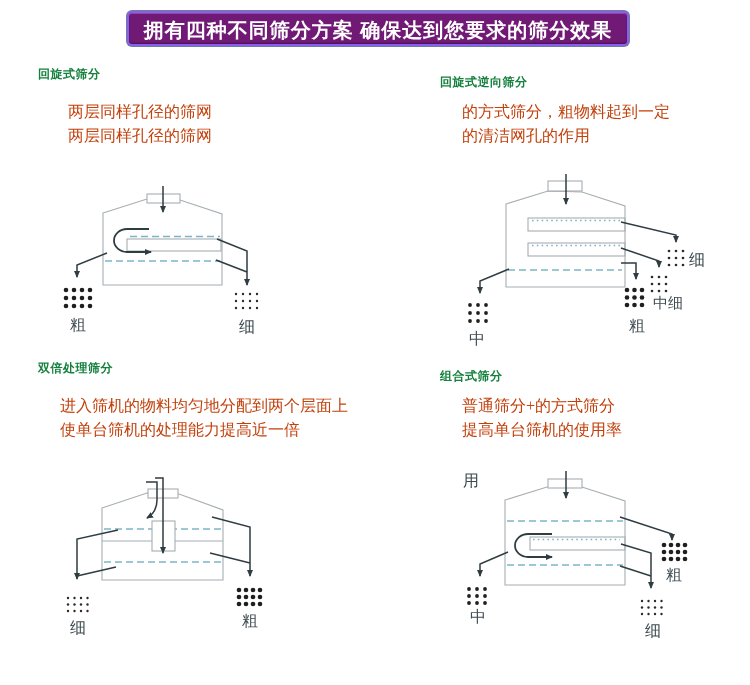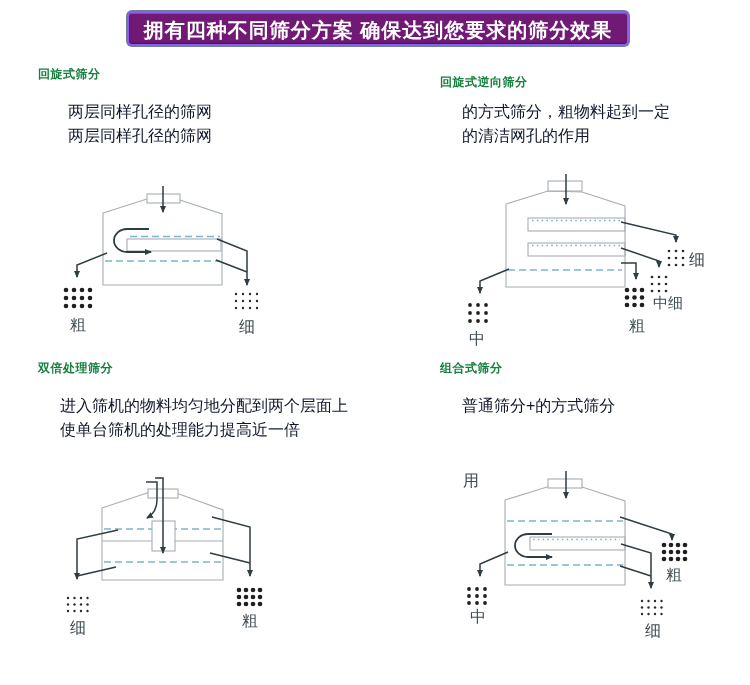--- a/index.html
+++ b/index.html
@@ -6,21 +6,21 @@
   body{font-family:"Liberation Sans","DejaVu Sans",sans-serif;}
   .stage{position:relative;width:750px;height:685px;background:#ffffff;overflow:hidden;}
   .banner{
     position:absolute;left:127px;top:11px;width:502px;height:35px;
     background:#701a75;border:2px solid #8b5cf6;border-radius:5px;
     box-shadow:0 0 0 1px #6d8096, inset 0 1px 0 rgba(255,255,255,.22), inset 0 -1px 2px rgba(0,0,0,.35);
     display:flex;align-items:flex-end;justify-content:center;box-sizing:border-box;
   }
   .banner span{color:#ffffff;font-size:20px;font-weight:bold;letter-spacing:1px;white-space:nowrap;}
   .sec-title{position:absolute;font-size:12px;font-weight:bold;color:#15803d;letter-spacing:.5px;white-space:nowrap;}
-  .sec-desc{position:absolute;font-size:16px;line-height:23.5px;color:#0f172a;white-space:nowrap;}
+  .sec-desc{position:absolute;font-size:16px;line-height:23.5px;color:#c2410c;white-space:nowrap;font-family:Liberation Serif, serif;}
   svg.diag{position:absolute;left:0;top:0;}
   .machine{fill:#ffffff;stroke:#a7aeb2;stroke-width:1.1;}
   .gray{fill:none;stroke:#a7aeb2;stroke-width:1.1;}
   .grayfill{fill:#ffffff;stroke:#a7aeb2;stroke-width:1.1;}
   .dash{fill:none;stroke:#7cb5c6;stroke-width:1.3;stroke-dasharray:7,4;}
   .dot-line{fill:none;stroke:#7cb5c6;stroke-width:1.5;stroke-dasharray:1.6,3.2;}
   .arrow{fill:none;stroke:#2f3d42;stroke-width:1.5;}
   .uarrow{fill:none;stroke:#2f3d42;stroke-width:1.8;}
   text.lbl{fill:#3f4c52;font-size:16px;text-anchor:middle;font-family:"Liberation Sans","DejaVu Sans",sans-serif;}
   text.lbl2{fill:#3f4c52;font-size:15px;text-anchor:middle;font-family:"Liberation Sans","DejaVu Sans",sans-serif;}
@@ -30,36 +30,37 @@
 
 <div class="stage">
 
   <div class="banner">
     <span>拥有四种不同筛分方案 确保达到您要求的筛分效果</span>
   </div>
 
   <div class="sec-title" style="left:38px;top:66px">回旋式筛分</div>
   <div class="sec-title" style="left:440px;top:74px">回旋式逆向筛分</div>
   <div class="sec-title" style="left:38px;top:360px">双倍处理筛分</div>
-  <div class="sec-title" style="left:440px;top:360px">组合式筛分</div>
+  <div class="sec-title" style="left:440px;top:368px">组合式筛分</div>
 
   <div class="sec-desc" style="left:68px;top:100px">
     <div>两层同样孔径的筛网</div>
     <div>两层同样孔径的筛网</div>
   </div>
   <div class="sec-desc" style="left:462px;top:100px">
     <div>的方式筛分，粗物料起到一定</div>
     <div>的清洁网孔的作用</div>
   </div>
   <div class="sec-desc" style="left:60px;top:394px">
     <div>进入筛机的物料均匀地分配到两个层面上</div>
     <div>使单台筛机的处理能力提高近一倍</div>
   </div>
   <div class="sec-desc" style="left:462px;top:394px">
     <div>普通筛分+的方式筛分</div>
+    <div>提高单台筛机的使用率</div>
   </div>
 
   <svg class="diag" width="750" height="685" viewBox="0 0 750 685">
     <defs>
       <marker id="ah" markerWidth="8" markerHeight="8" refX="6" refY="3" orient="auto" markerUnits="userSpaceOnUse">
         <path d="M0,0 L7,3 L0,6 Z" fill="#2f3d42"></path>
       </marker>
     </defs>
 
     <g>

